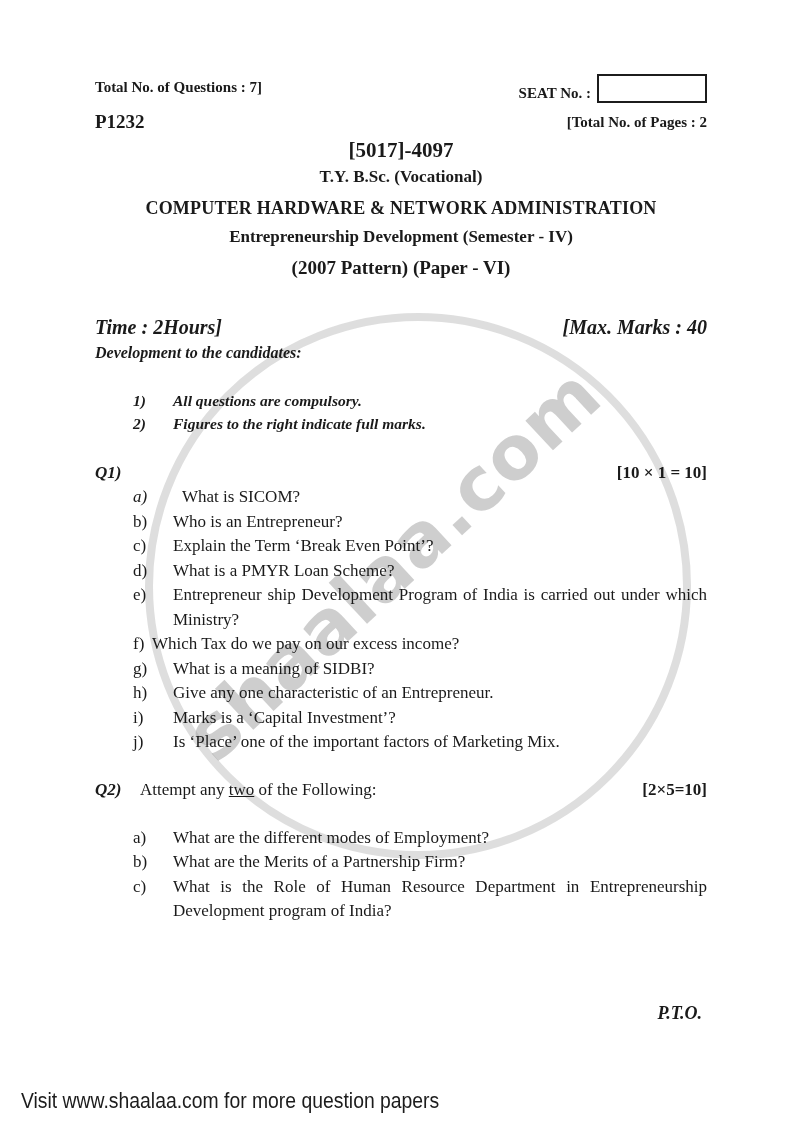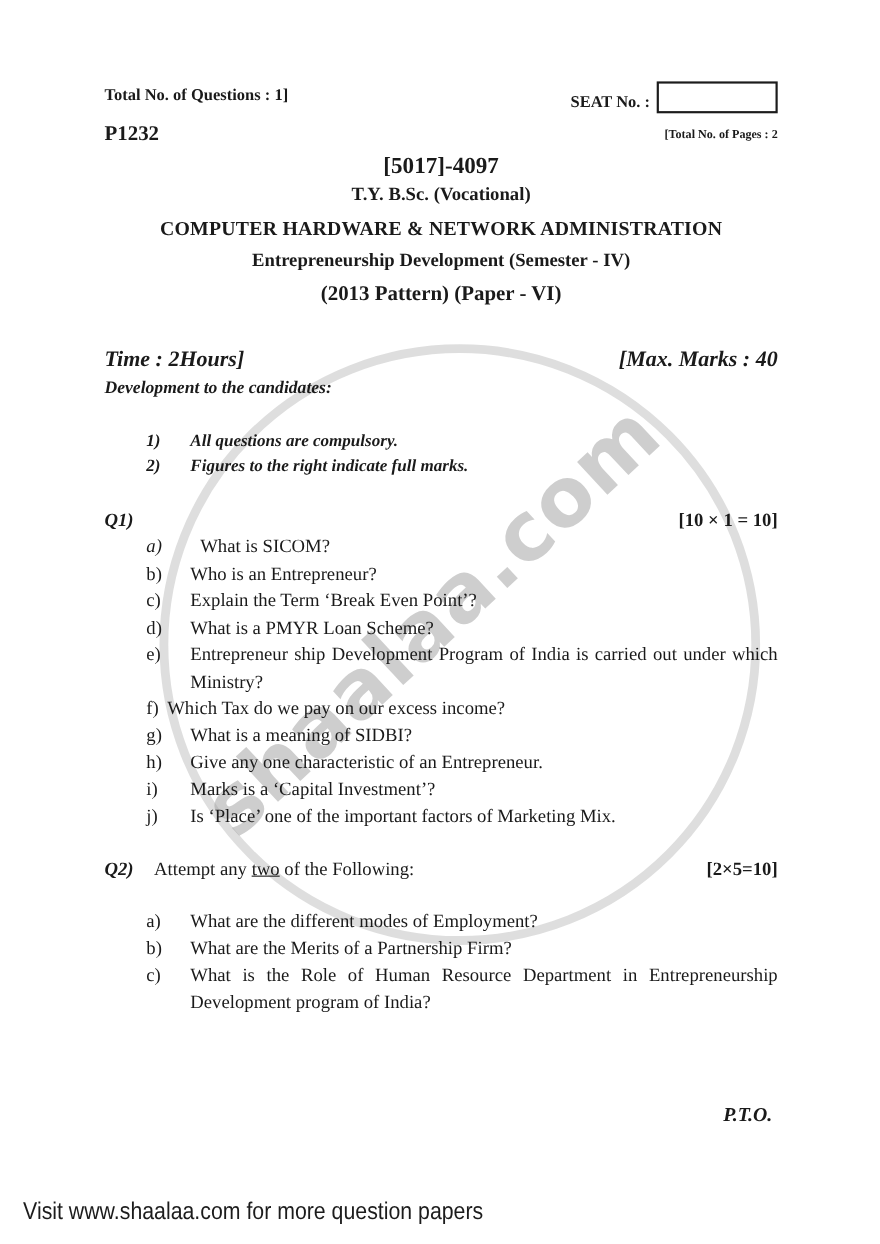--- a/index.html
+++ b/index.html
@@ -53,21 +53,21 @@
     width: 106px; height: 25px;
     border: 2px solid #1c1c1c;
     background: #ffffff;
   }
   .top-row2 {
     display: flex;
     justify-content: space-between;
     margin-top: 8px;
   }
   .pcode { font-size: 19px; line-height: 22px; font-weight: bold; }
-  .tpages { font-size: 11px; line-height: 22px; font-weight: bold; }
+  .tpages { font-size: 15px; line-height: 22px; font-weight: bold; }
   .center { text-align: center; font-weight: bold; }
   .h-code    { margin-top: 6px;  font-size: 21px; line-height: 22px; }
   .h-course  { margin-top: 6px;  font-size: 17px; line-height: 20px; }
   .h-subject { margin-top: 10px; font-size: 18px; line-height: 22px; letter-spacing: 0.2px; }
   .h-paper   { margin-top: 8px;  font-size: 17px; line-height: 20px; }
   .h-pattern { margin-top: 10px; font-size: 19px; line-height: 22px; }
   .meta-row {
     display: flex;
     justify-content: space-between;
     margin-top: 38px;
@@ -121,37 +121,37 @@
 <body>
 
 <div class="page">
 
   <div class="wm-circle"></div>
   <div class="wm-text">shaalaa.com</div>
 
   <div class="content">
 
     <div class="top-row">
-      <span class="tq">Total No. of Questions : 1]</span>
+      <span class="tq">Total No. of Questions : 7]</span>
       <span class="seat-group">
         <span class="seat-label">SEAT No. :</span>
         <span class="seat-box"></span>
       </span>
     </div>
 
     <div class="top-row2">
       <span class="pcode">P1232</span>
       <span class="tpages">[Total No. of Pages : 2</span>
     </div>
 
     <div class="center h-code">[5017]-4097</div>
     <div class="center h-course">T.Y.  B.Sc. (Vocational)</div>
     <div class="center h-subject">COMPUTER HARDWARE &amp; NETWORK ADMINISTRATION</div>
     <div class="center h-paper">Entrepreneurship Development (Semester - IV)</div>
-    <div class="center h-pattern">(2013 Pattern) (Paper - VI)</div>
+    <div class="center h-pattern">(2007 Pattern) (Paper - VI)</div>
 
     <div class="meta-row">
       <span class="bi">Time : 2Hours]</span>
       <span class="bi">[Max. Marks : 40</span>
     </div>
 
     <div class="instr-title bi">Development to the candidates:</div>
 
     <div class="instr">
       <div class="instr-row bi">

